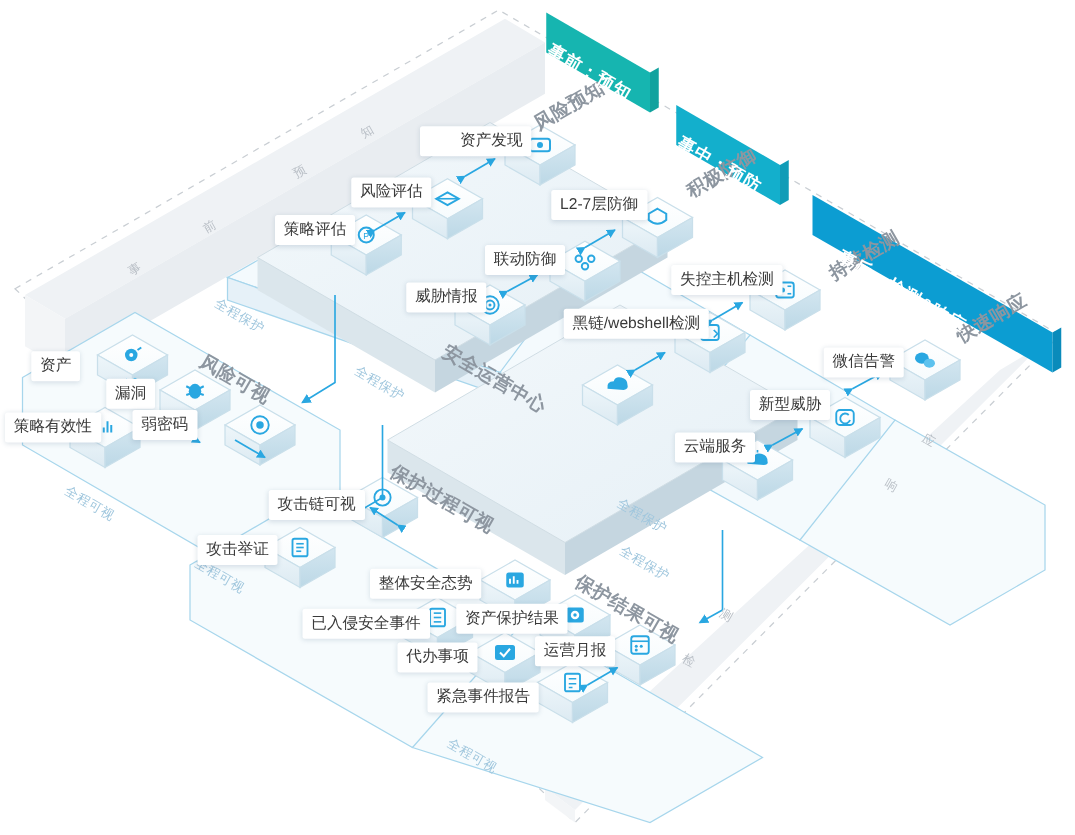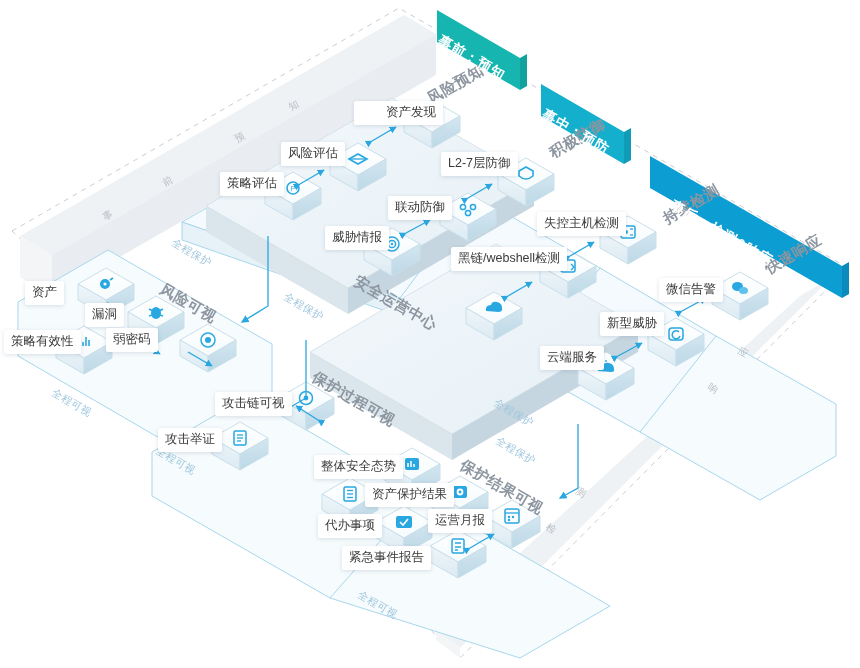--- a/index.html
+++ b/index.html
@@ -471,21 +471,21 @@
   <div class="faint" style="left:286px; top:102px; transform:rotate(-30deg);">知</div>
   <div class="faint" style="left:232px; top:134px; transform:rotate(-30deg);">预</div>
   <div class="faint" style="left:160px; top:178px; transform:rotate(-30deg);">前</div>
   <div class="faint" style="left:100px; top:212px; transform:rotate(-30deg);">事</div>
 
   <div class="faint" style="left:742px; top:344px; transform:rotate(30deg);">应</div>
   <div class="faint" style="left:712px; top:380px; transform:rotate(30deg);">响</div>
   <div class="faint" style="left:580px; top:484px; transform:rotate(30deg);">测</div>
   <div class="faint" style="left:550px; top:520px; transform:rotate(30deg);">检</div>
 
-  <div class="chip" style="left:354px; top:101px;padding-left:32px;">资产发现</div>
+  <div class="chip" style="left:336px; top:101px;padding-left:32px;">资产发现</div>
   <div class="chip" style="left:281px; top:142px;">风险评估</div>
   <div class="chip" style="left:220px; top:172px;">策略评估</div>
 
   <div class="chip" style="left:441px; top:152px;">L2-7层防御</div>
   <div class="chip" style="left:388px; top:196px;">联动防御</div>
   <div class="chip" style="left:325px; top:226px;">威胁情报</div>
 
   <div class="chip" style="left:537px; top:212px;">失控主机检测</div>
   <div class="chip" style="left:451px; top:247px;text-align:center;">黑链/webshell检测</div>
 
@@ -494,19 +494,20 @@
   <div class="chip" style="left:540px; top:346px;">云端服务</div>
 
   <div class="chip" style="left:25px;  top:281px;">资产</div>
   <div class="chip" style="left:85px;  top:303px;">漏洞</div>
   <div class="chip" style="left:106px; top:328px;">弱密码</div>
   <div class="chip" style="left:4px;   top:330px;">策略有效性</div>
 
   <div class="chip" style="left:215px; top:392px;">攻击链可视</div>
   <div class="chip" style="left:158px; top:428px;">攻击举证</div>
 
-  <div class="chip" style="left:314px; top:455px;">整体安全态势</div>
+  <div class="chip" style="left:296px; top:455px;">整体安全态势</div>
   <div class="chip" style="left:365px; top:483px;">资产保护结果</div>
+  <div class="chip" style="left:242px; top:487px;">已入侵安全事件</div>
   <div class="chip" style="left:318px; top:514px;">代办事项</div>
   <div class="chip" style="left:428px; top:509px;text-align:right;">运营月报</div>
   <div class="chip" style="left:342px; top:546px;">紧急事件报告</div>
 
 </div>
 
 </body></html>

